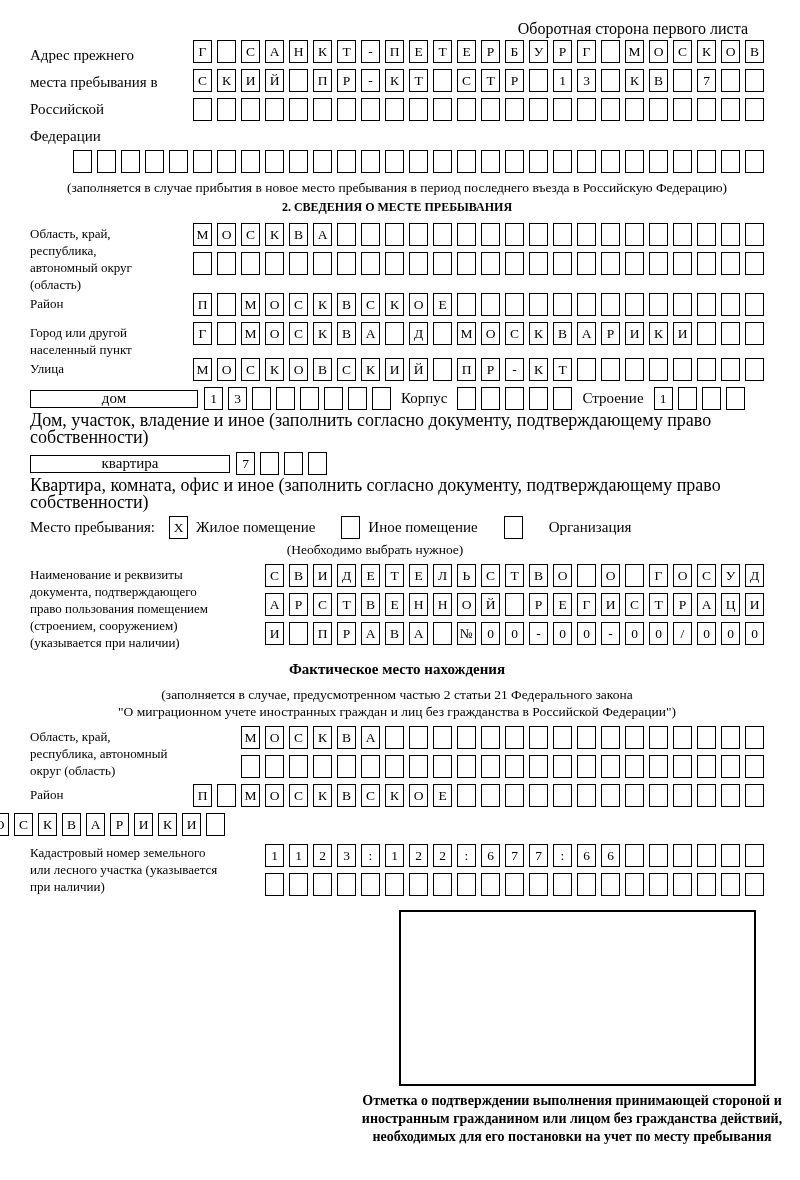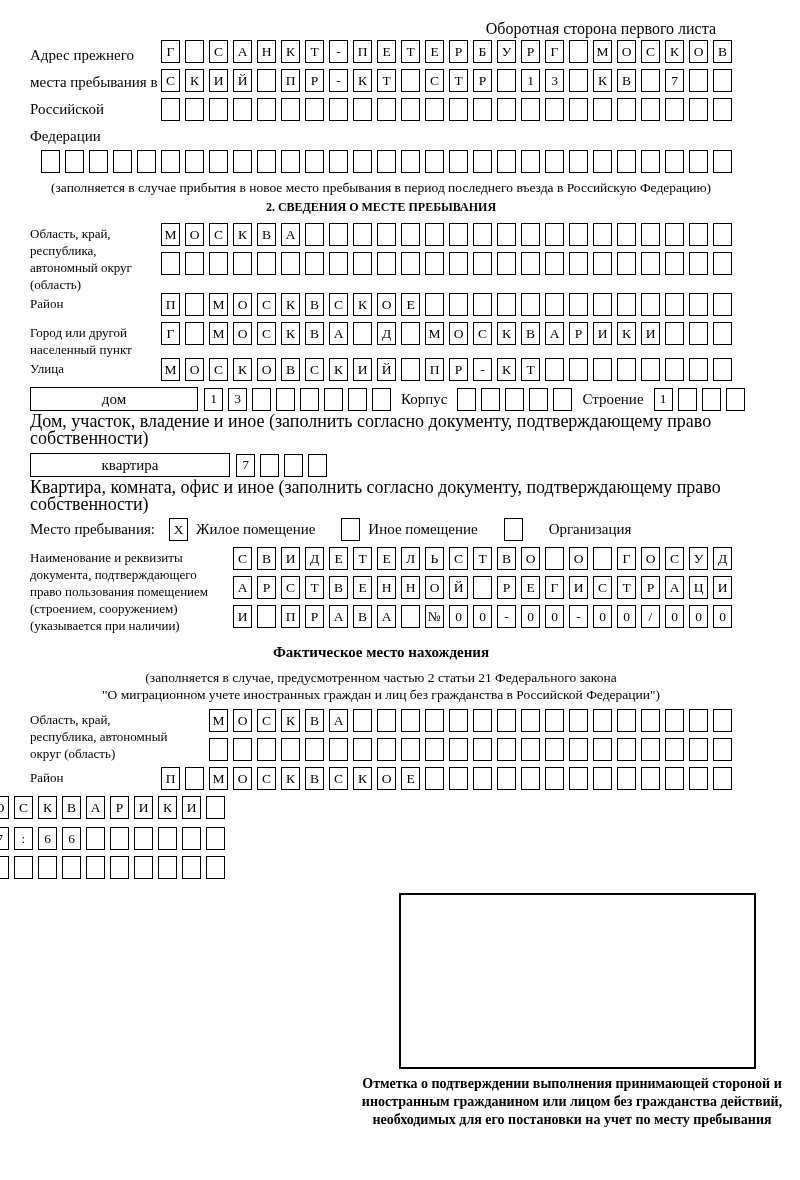--- a/index.html
+++ b/index.html
@@ -5,21 +5,21 @@
   html,body { margin:0; padding:0; background:#fff; }
   body {
     width:800px; height:1180px;
     font-family:"Liberation Serif", serif;
     color:#000; font-size:15px;
     position:relative;
   }
   .page {
     box-sizing:border-box;
     width:800px; height:1180px;
-    padding:20px 68px 0 30px;
+    padding:20px 36px 0 30px;
     overflow:hidden;
   }
   .back-note { text-align:right; padding-right:16px; font-size:16px; }
 
   
   .cbox {
     box-sizing:border-box;
     width:19px; height:23px;
     border:1.6px solid #000;
     display:inline-flex; align-items:center; justify-content:center;
@@ -34,21 +34,21 @@
   .field.mid-label { grid-template-columns:195px 1fr; }
   .flabel { font-size:13px; line-height:17px; padding-top:2px; }
   .flabel.tall { line-height:27px; font-size:15px; }
 
   .center-note { text-align:center; font-size:13.5px; line-height:17px; }
   .sec-title { text-align:center; font-weight:bold; font-size:12px; margin:4px 0 8px 0; }
   .sub-title { text-align:center; font-weight:bold; font-size:15px; margin:10px 0 8px 0; }
   .small-note { font-size:18px; line-height:17px; margin-bottom:5px; }
 
   .wbox {
-    box-sizing:border-box; border:1.6px solid #000; height:24px;
+    box-sizing:border-box; border:1.6px solid #000; height:18px;
     display:inline-flex; align-items:center; justify-content:center;
     font-size:15px; flex:0 0 auto; background:#fff;
   }
   .house-row { display:flex; align-items:center; gap:6px; margin-bottom:2px; }
   .inline-label { font-size:15px; white-space:nowrap; padding:0 4px; }
 
   .stay-row { display:flex; align-items:center; margin:4px 0 2px 0; }
   .stay-row .gap-s { width:8px; } .stay-row .gap-m { width:14px; } .stay-row .gap-l { width:26px; }
 
   .stamp-box {
@@ -393,20 +393,21 @@
       </span>
     <span class="gap-s"></span>
     <span>Иное помещение</span>
     <span class="gap-l"></span>
     <span class="boxrow inline">
         <span class="cbox"></span>
       </span>
     <span class="gap-l"></span>
     <span>Организация</span>
   </div>
+  <div class="center-note" style="width:690px;">(Необходимо выбрать нужное)</div>
 
   <div class="field wide-label mt6">
     <div class="flabel">Наименование и реквизиты документа, подтверждающего право пользования помещением (строением, сооружением) (указывается при наличии)</div>
     <div>
       <div class="boxrow">
           <span class="cbox">С</span>
           <span class="cbox">В</span>
           <span class="cbox">И</span>
           <span class="cbox">Д</span>
           <span class="cbox">Е</span>
@@ -585,20 +586,21 @@
         <span class="cbox">А</span>
         <span class="cbox">Р</span>
         <span class="cbox">И</span>
         <span class="cbox">К</span>
         <span class="cbox">И</span>
         <span class="cbox"></span>
       </div>
   </div>
 
   <div class="field mid-label">
+    <div class="flabel">Кадастровый номер земельного или лесного участка (указывается при наличии)</div>
     <div class="mt14">
       <div class="boxrow">
           <span class="cbox">1</span>
           <span class="cbox">1</span>
           <span class="cbox">2</span>
           <span class="cbox">3</span>
           <span class="cbox">:</span>
           <span class="cbox">1</span>
           <span class="cbox">2</span>
           <span class="cbox">2</span>

